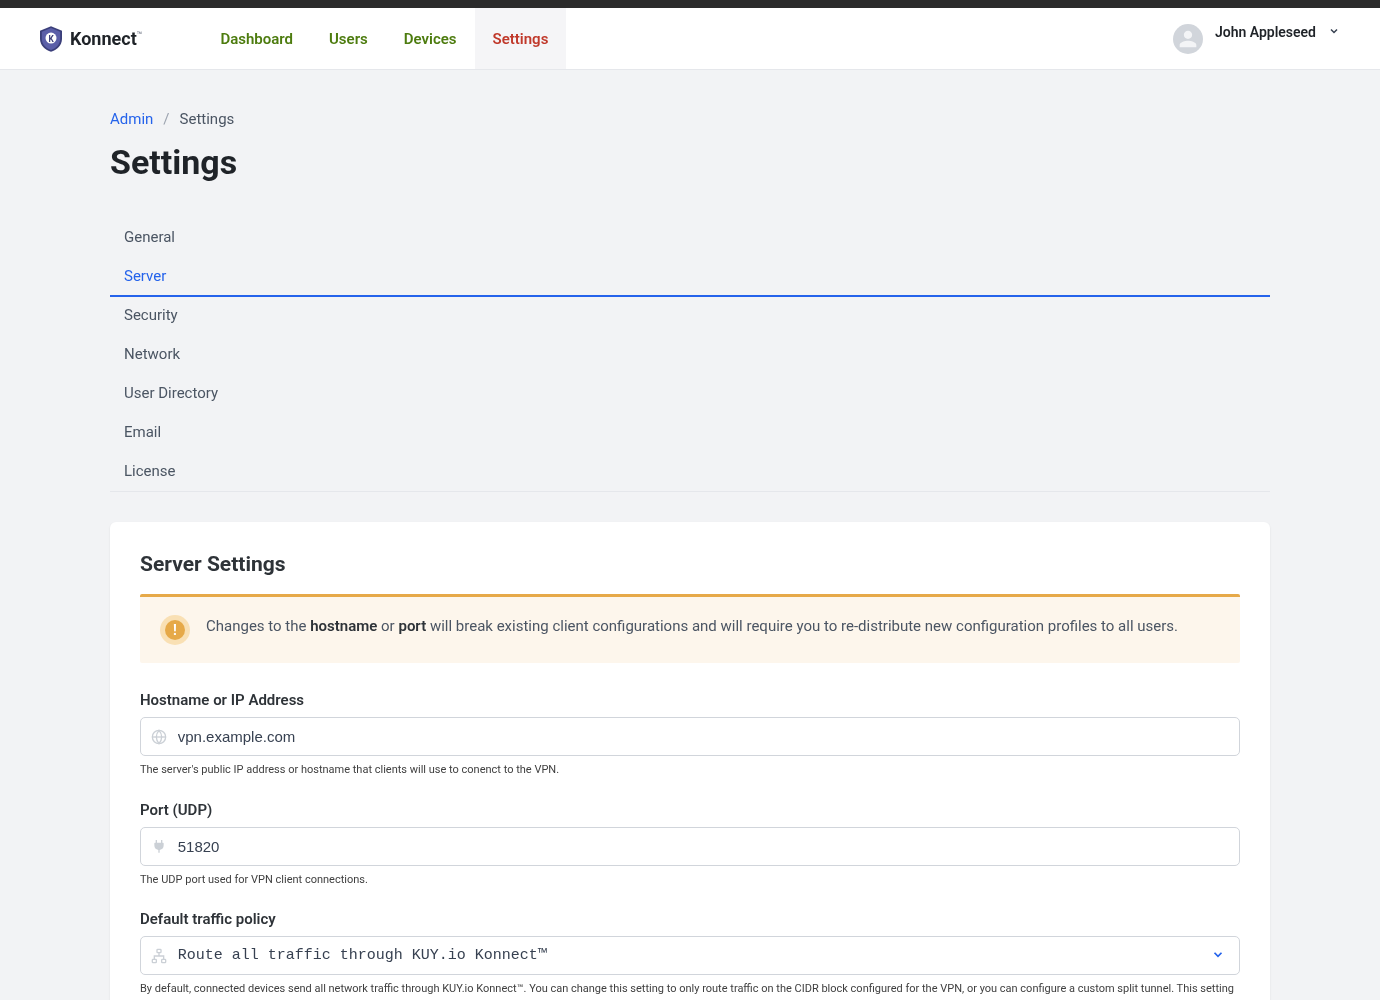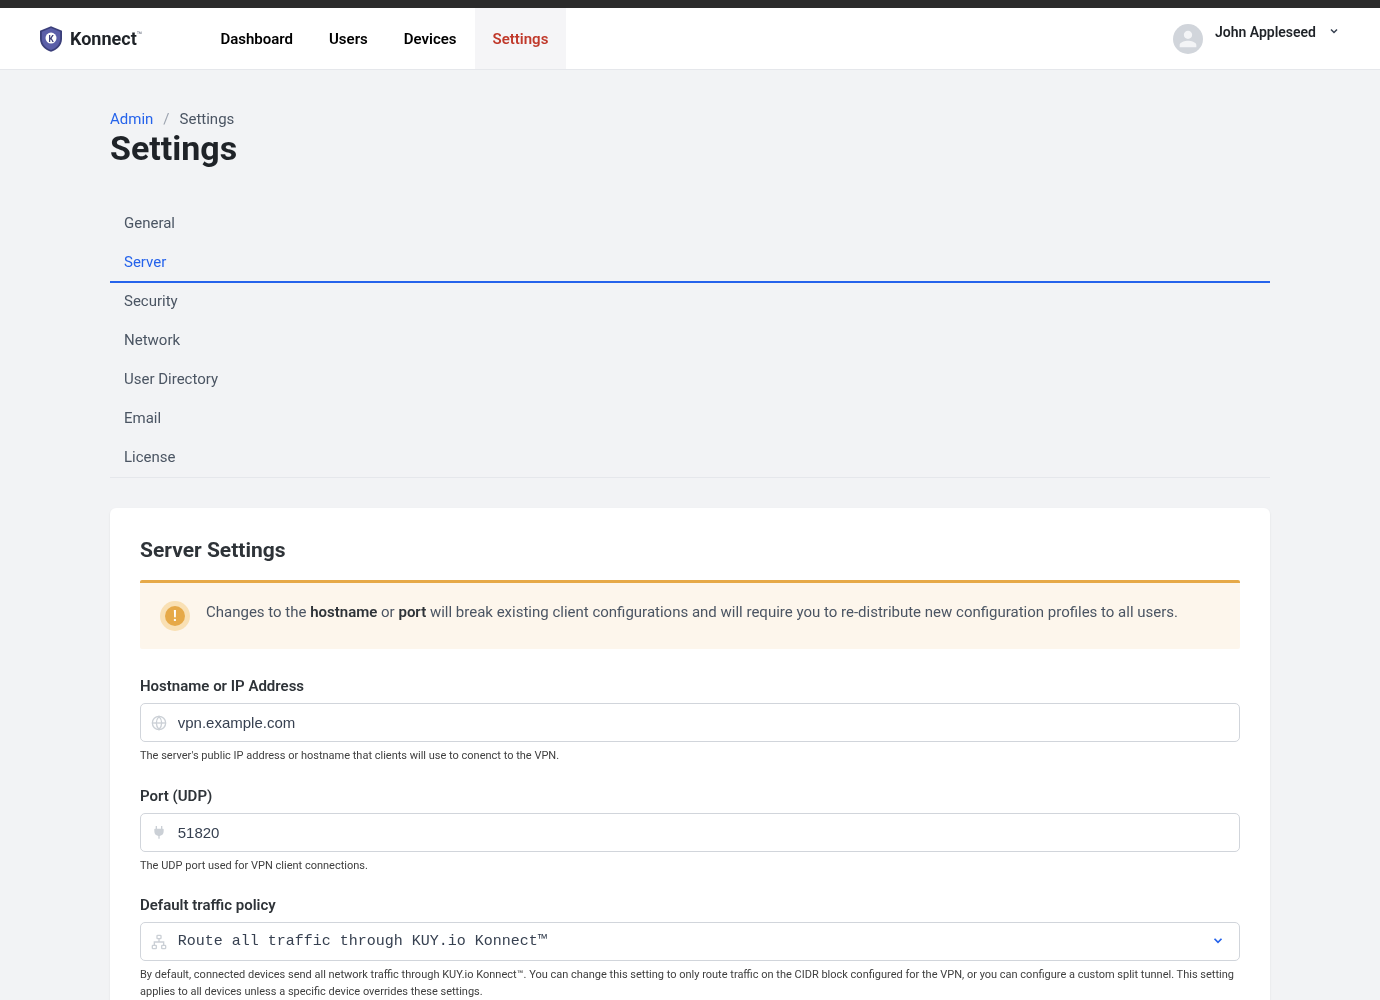--- a/index.html
+++ b/index.html
@@ -23,32 +23,32 @@
       width: 22px; height: 26px; position: relative;
     }
     .logo-shield svg { width: 100%; height: 100%; }
     .logo-text { font-weight: 700; font-size: 18px; color: #1f2328; }
     .logo-tm { font-size: 9px; vertical-align: super; color: #6b7280; font-weight: 400; }
     .nav { display: flex; align-items: stretch; height: 100%; }
     .nav-item {
       display: flex; align-items: center;
       padding: 0 18px;
       font-weight: 600;
-      color: #000000;
+      color: #4d7c0f;
       cursor: pointer;
       font-size: 15px;
     }
     .nav-item.active { background: #f5f5f7; color: #c0392b; }
     .header-right { margin-left: auto; display: flex; align-items: flex-start; gap: 12px; }
     .avatar { width: 30px; height: 30px; border-radius: 50%; background: #d1d5db; display:flex;align-items:center;justify-content:center;}
     .avatar svg { width: 20px; height: 20px; fill: #f3f4f6; }
     .user-name { font-weight: 600; color: #1f2328; }
     .chev-down { color: #374151; }
     .container { max-width: 1160px; margin: 0 auto; padding: 40px 0 60px; }
-    .breadcrumb { display: flex; align-items: center; gap: 10px; font-size: 15px; }
+    .breadcrumb { display: flex; align-items: center; gap: 10px; font-size: 15px; margin-bottom: 14px; }
     .breadcrumb .bc-link { color: #2563eb; cursor: pointer; }
     .breadcrumb .bc-sep { color: #9ca3af; }
     .breadcrumb .bc-current { color: #4b5563; }
     .page-title { font-size: 34px; font-weight: 700; color: #1f2328; margin-bottom: 36px; }
     .tabs { display: flex; border-bottom: 1px solid #e5e7eb; gap: 0; margin-bottom: 30px; flex-direction: column; }
     .tab {
       padding: 10px 14px;
       color: #4b5563;
       cursor: pointer;
       font-size: 15px;

